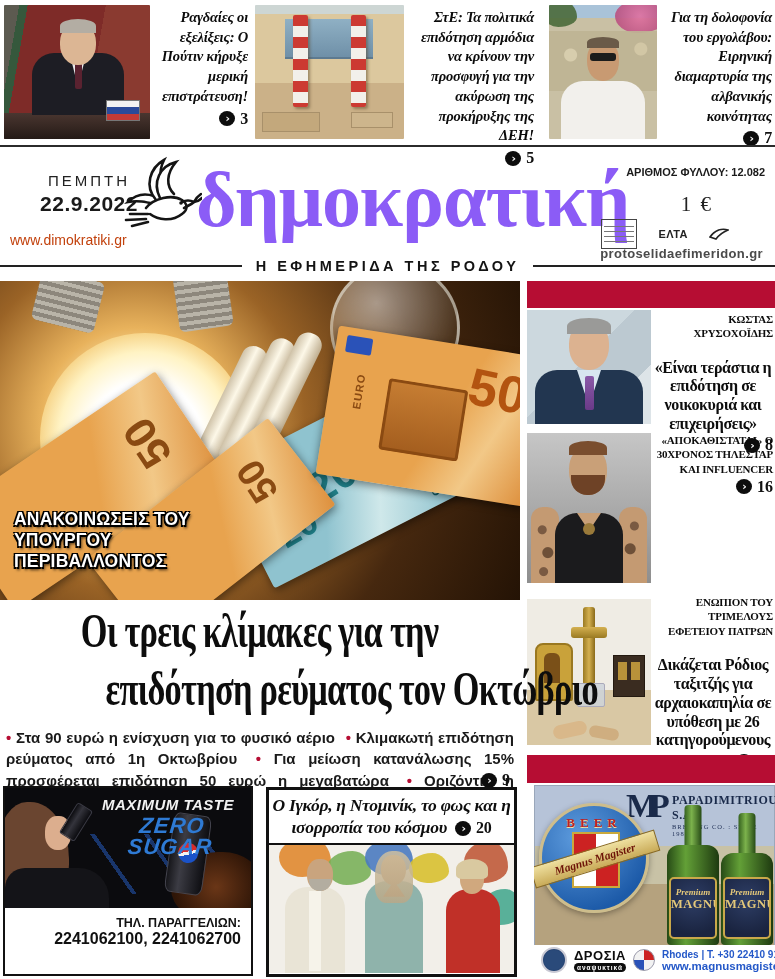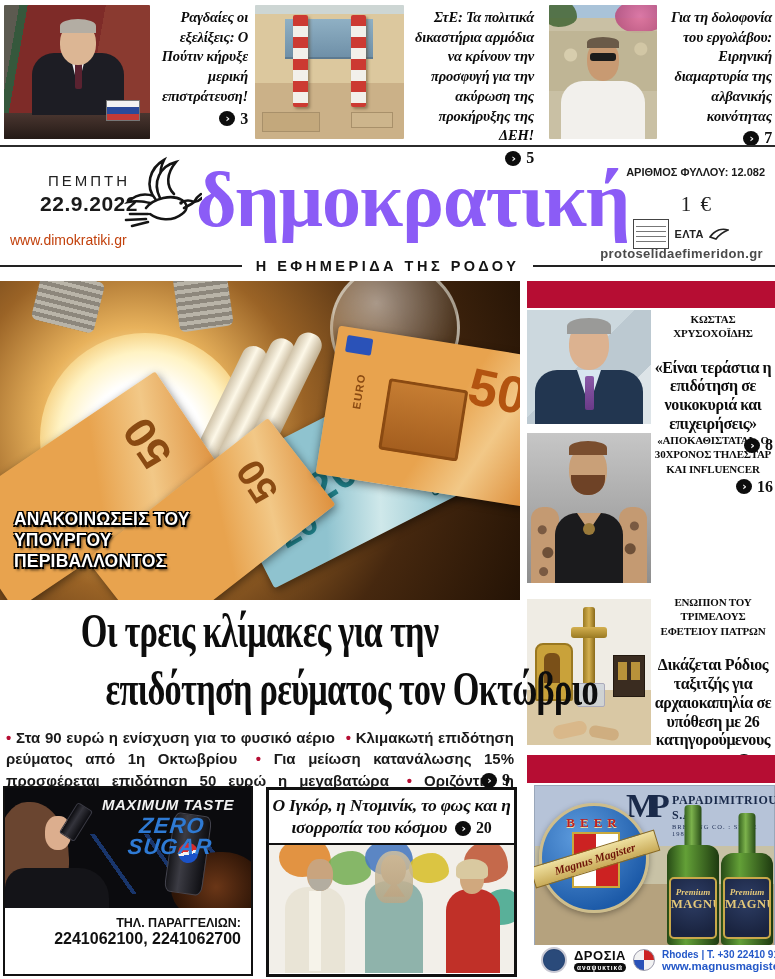--- a/index.html
+++ b/index.html
@@ -55,21 +55,21 @@
            font:700 49px/58px "Liberation Serif",serif;color:#0d0d0d;letter-spacing:-1px;}
   .bullets{font:700 15px/1.42 "Liberation Sans",sans-serif;color:#1a1a1a;text-align:justify;}
   .blt::before{content:"• ";color:#b60d33;font-weight:900;}
   .blt{margin-right:6px;}
   .bullets .pgbadge{position:absolute;right:4px;bottom:0;}
   
   .redbar{background:#b60d33;}
   .sb-item{display:flex;}
   .sb-photo{overflow:hidden;flex:none;}
   .sb-text{text-align:center;padding:0 2px;}
-  .sb-kicker{font:700 11px/1.3 "Liberation Serif",serif;color:#0d0d0d;letter-spacing:-0.2px;}
+  .sb-kicker{font:700 11px/1.3 "Liberation Serif",serif;color:#0d0d0d;letter-spacing:-0.2px;text-align:right;}
   .sb-title{font:700 16px/1.18 "Liberation Serif",serif;color:#0d0d0d;letter-spacing:-0.4px;margin-top:18px;}
   .sb-text .pgbadge{justify-content:flex-end;width:100%;margin-top:2px;}
   
   .adbox{border:2.5px solid #111;overflow:hidden;background:#fff;}
   .pepsi-img{position:relative;background:#0b0b0e;overflow:hidden;}
   .pepsi-t1{font:italic 800 15px "Liberation Sans",sans-serif;color:#f2f2f2;letter-spacing:0.5px;}
   .pepsi-t2{font:italic 900 22px/0.95 "Liberation Sans",sans-serif;color:#2e7ad4;letter-spacing:1px;}
   .pepsi-txt{text-align:right;padding:6px 10px 0 10px;}
   .pepsi-co{font:400 16px "Liberation Sans",sans-serif;color:#111;letter-spacing:0.2px;}
   .pepsi-lab{font:800 12.5px "Liberation Sans",sans-serif;color:#111;margin-top:2px;}
@@ -139,21 +139,21 @@
 
   <div class="abs tphoto" style="left:255px;top:5px;width:149px;height:134px;background:linear-gradient(180deg,#cdd6d4 0 7%,#dcc89e 7% 58%,#cbb188 58% 100%);">
     <div class="abs" style="left:30px;top:14px;width:88px;height:38px;background:linear-gradient(180deg,#8fb0c4,#6f90a8);box-shadow:0 2px 0 #5d7a90;"></div>
     <div class="abs" style="left:38px;top:10px;width:15px;height:92px;background:repeating-linear-gradient(180deg,#cc3a32 0 11px,#f2f0ea 11px 22px);border-radius:2px;box-shadow:2px 2px 3px rgba(90,70,40,.5);"></div>
     <div class="abs" style="left:96px;top:10px;width:15px;height:92px;background:repeating-linear-gradient(180deg,#cc3a32 0 11px,#f2f0ea 11px 22px);border-radius:2px;box-shadow:2px 2px 3px rgba(90,70,40,.5);"></div>
     <div class="abs" style="left:8px;bottom:8px;width:56px;height:18px;background:#c3a87c;box-shadow:0 0 0 1px #a8906a;"></div>
     <div class="abs" style="right:12px;bottom:12px;width:40px;height:14px;background:#cdb58c;box-shadow:0 0 0 1px #a8906a;"></div>
   </div>
 
   <div class="abs top-teaser" style="left:406px;top:8px;width:128px;height:132px;">
-    <span>ΣτΕ: Τα πολιτικά δικαστήρια αρμόδια να κρίνουν την προσφυγή για την ακύρωση της προκήρυξης της ΔΕΗ!</span>
+    <span>ΣτΕ: Τα πολιτικά επιδότηση αρμόδια να κρίνουν την προσφυγή για την ακύρωση της προκήρυξης της ΔΕΗ!</span>
     <div class="pgbadge" style="justify-content:flex-end;width:100%;">
       <span class="pb-c">›</span>
       <span class="pb-n">5</span>
     </div>
   </div>
 
   <div class="abs tphoto" style="left:549px;top:5px;width:108px;height:134px;background:linear-gradient(180deg,#a9c3d9 0 10%,#c9c0a4 10% 100%);">
     <div class="blob" style="right:-8px;top:-6px;width:50px;height:34px;background:radial-gradient(circle,#e070a0,#b04878);"></div>
     <div class="blob" style="left:-6px;top:-4px;width:34px;height:26px;background:#4a6a3a;"></div>
     <div class="abs" style="left:0;top:26px;width:100%;height:60px;background:radial-gradient(circle at 20% 40%,#d9cfae 0 6px,transparent 7px),radial-gradient(circle at 55% 60%,#cfc3a0 0 7px,transparent 8px),radial-gradient(circle at 85% 30%,#d4c8a6 0 6px,transparent 7px),#bfb494;opacity:.9;"></div>
@@ -187,21 +187,21 @@
       <path d="M70 46 C72 42 74 40 77 38 M70 46 C74 46 76 44 78 42"></path>
       <path d="M6 58 L24 58 M2 64 L22 63 M8 70 L24 66"></path>
     </g>
     <circle cx="57" cy="47" r="1.8" fill="#141414"></circle>
   </svg>
 
   <div class="abs mh-title" style="left:196px;top:150px;">δημοκρατική</div>
 
   <div class="abs mh-issue" style="right:10px;top:166px;">ΑΡΙΘΜΟΣ ΦΥΛΛΟΥ: 12.082</div>
   <div class="abs mh-price" style="right:62px;top:192px;">1 €</div>
-  <div class="abs" style="right:46px;top:219px;display:flex;align-items:center;gap:5px;">
+  <div class="abs" style="right:46px;top:219px;display:flex;align-items:center;gap:21px;">
     <span class="stampbox">
         <i></i>
         <i></i>
         <i></i>
         <i></i>
       </span>
     <span class="elta">ΕΛΤΑ</span>
     <svg width="20" height="16" viewBox="0 0 20 16">
         <path d="M1 11 C6 4 13 2 19 4 C14 6 10 9 7 13 Z" fill="none" stroke="#222" stroke-width="1.6"></path>
       </svg>

